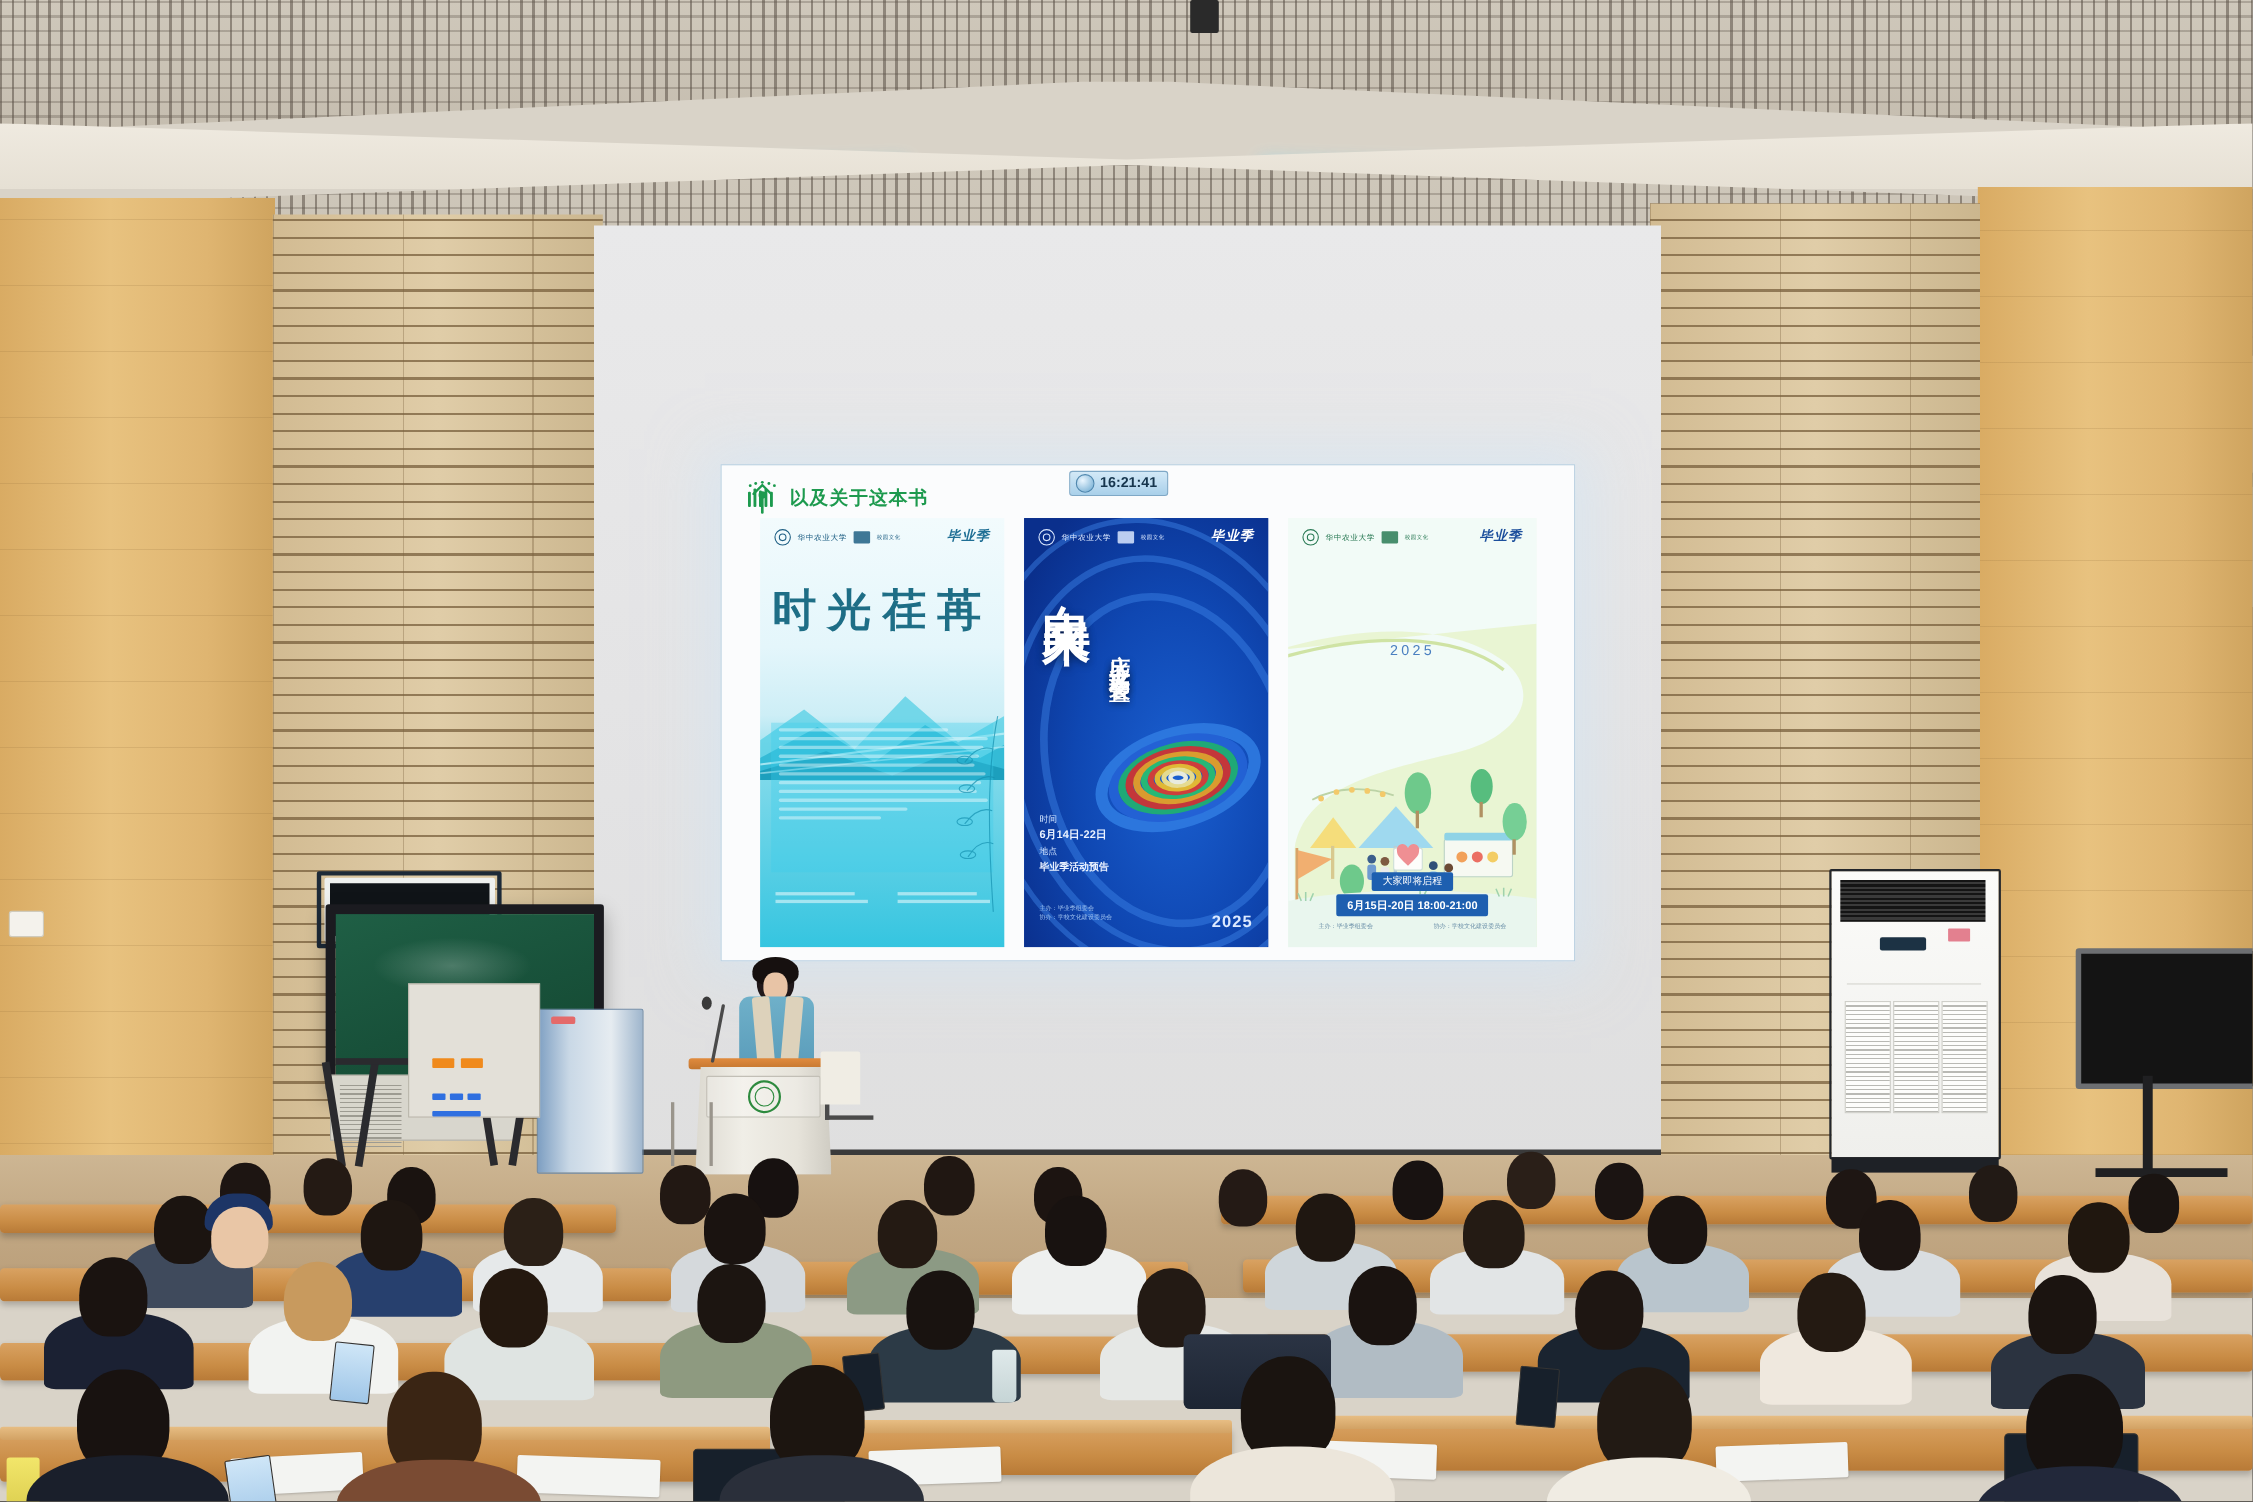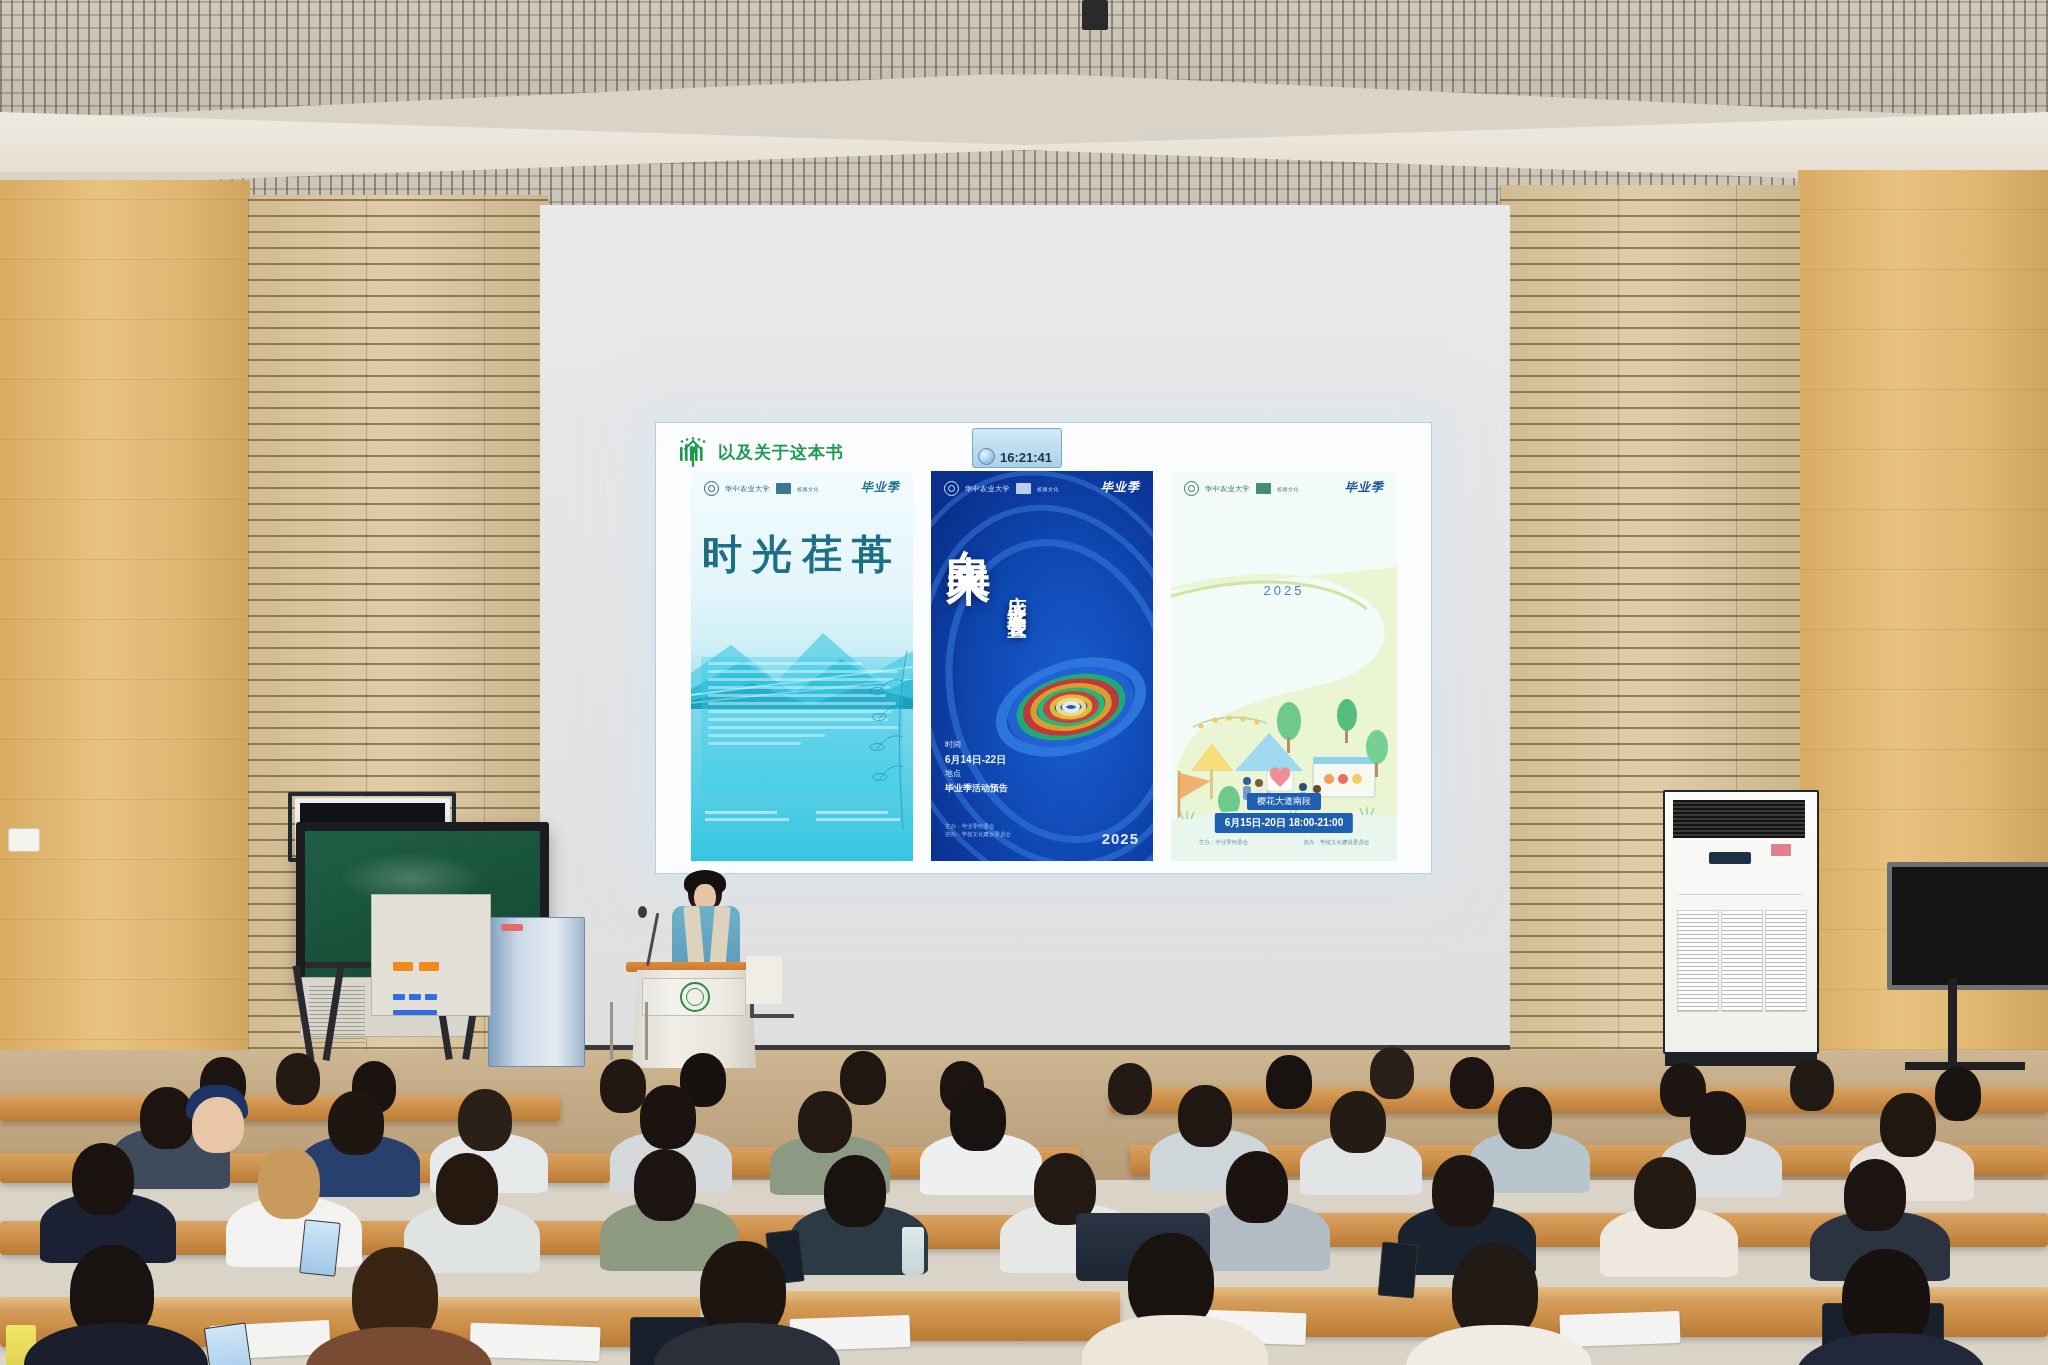--- a/index.html
+++ b/index.html
@@ -49,21 +49,21 @@
   .floor{position:absolute;left:0;width:100%;background:linear-gradient(180deg,#cdb693,#c2a884 45%,#b99d78);}
 
   .outlet{position:absolute;width:30px;height:22px;border-radius:3px;background:#f4f2ec;border:1px solid #cfcabb;}
 
   
   #screen{position:absolute;background:#fbfcfd;box-shadow:0 0 46px 14px rgba(210,230,245,.55);
           border:1px solid #b8cfe0;overflow:hidden;}
   .slide-hdr{position:absolute;display:flex;align-items:center;gap:8px;}
   .hdr-logo{width:34px;height:34px;position:relative;}
   .hdr-text{color:#1d9a4e;font-weight:bold;letter-spacing:1px;}
-  .ts{position:absolute;display:flex;align-items:flex-end;gap:5px;padding:19px 9px 2px 5px;border-radius:3px;
+  .ts{position:absolute;display:flex;align-items:flex-start;gap:5px;padding:2px 9px 2px 5px;border-radius:3px;
       background:linear-gradient(180deg,#d3e9f7,#a9d0ea);border:1px solid #7fa8c6;color:#16354d;}
   .ts .dot{width:15px;height:15px;border-radius:50%;background:radial-gradient(circle at 35% 32%,#eaf6ff,#69a7cf);
            border:1px solid #4e86ad;}
 
   .posters{position:absolute;display:flex;gap:0;align-items:flex-start;}
   .poster{position:relative;overflow:hidden;}
   .pbrand{position:absolute;top:10px;left:13px;display:flex;align-items:center;gap:6px;}
   .pmark{position:absolute;top:8px;right:13px;}
   .univ-seal{width:13px;height:13px;border-radius:50%;border:1.4px solid currentColor;position:relative;}
   .univ-seal::after{content:"";position:absolute;inset:3px;border-radius:50%;border:1.2px solid currentColor;}
@@ -432,21 +432,21 @@
         <div class="pbrand" style="color:#2a7a55;">
           <span class="univ-seal"></span>
           <span class="univ-name">华中农业大学</span>
           <span class="cowlogo"></span>
           <span class="univ-name" style="font-size:5px;">校园文化</span>
         </div>
         <div class="pmark jiye" style="color:#1c4f9c;">毕业季</div>
 
         <div class="p3-year" style="top:112px;font-size:13px;">2025</div>
 
-        <div class="p3-band" style="top:322px;padding:2px 10px;font-size:9px;">樱花大道南段</div>
+        <div class="p3-band" style="top:322px;padding:2px 10px;font-size:9px;">大家即将启程</div>
         <div class="p3-band" style="top:342px;padding:3px 10px;font-size:10px;font-weight:bold;">6月15日-20日 18:00-21:00</div>
 
         <div class="p3-org" style="top:368px;font-size:5.5px;">
           <span>主办：毕业季组委会</span>
           <span>协办：学校文化建设委员会</span>
         </div>
       </div>
     </div>
   </div>
 

